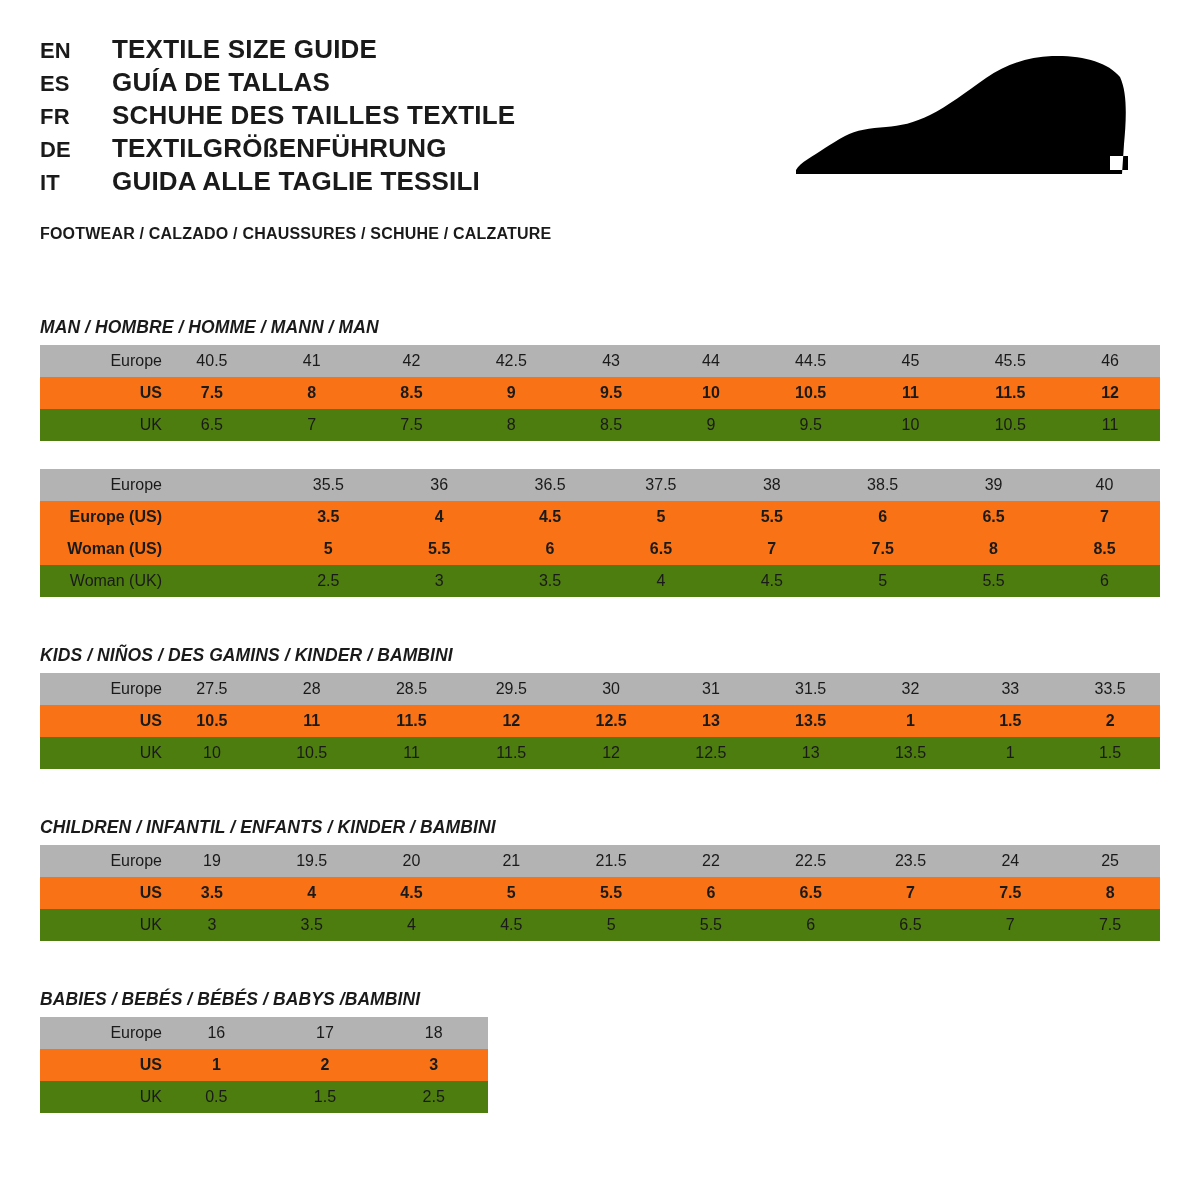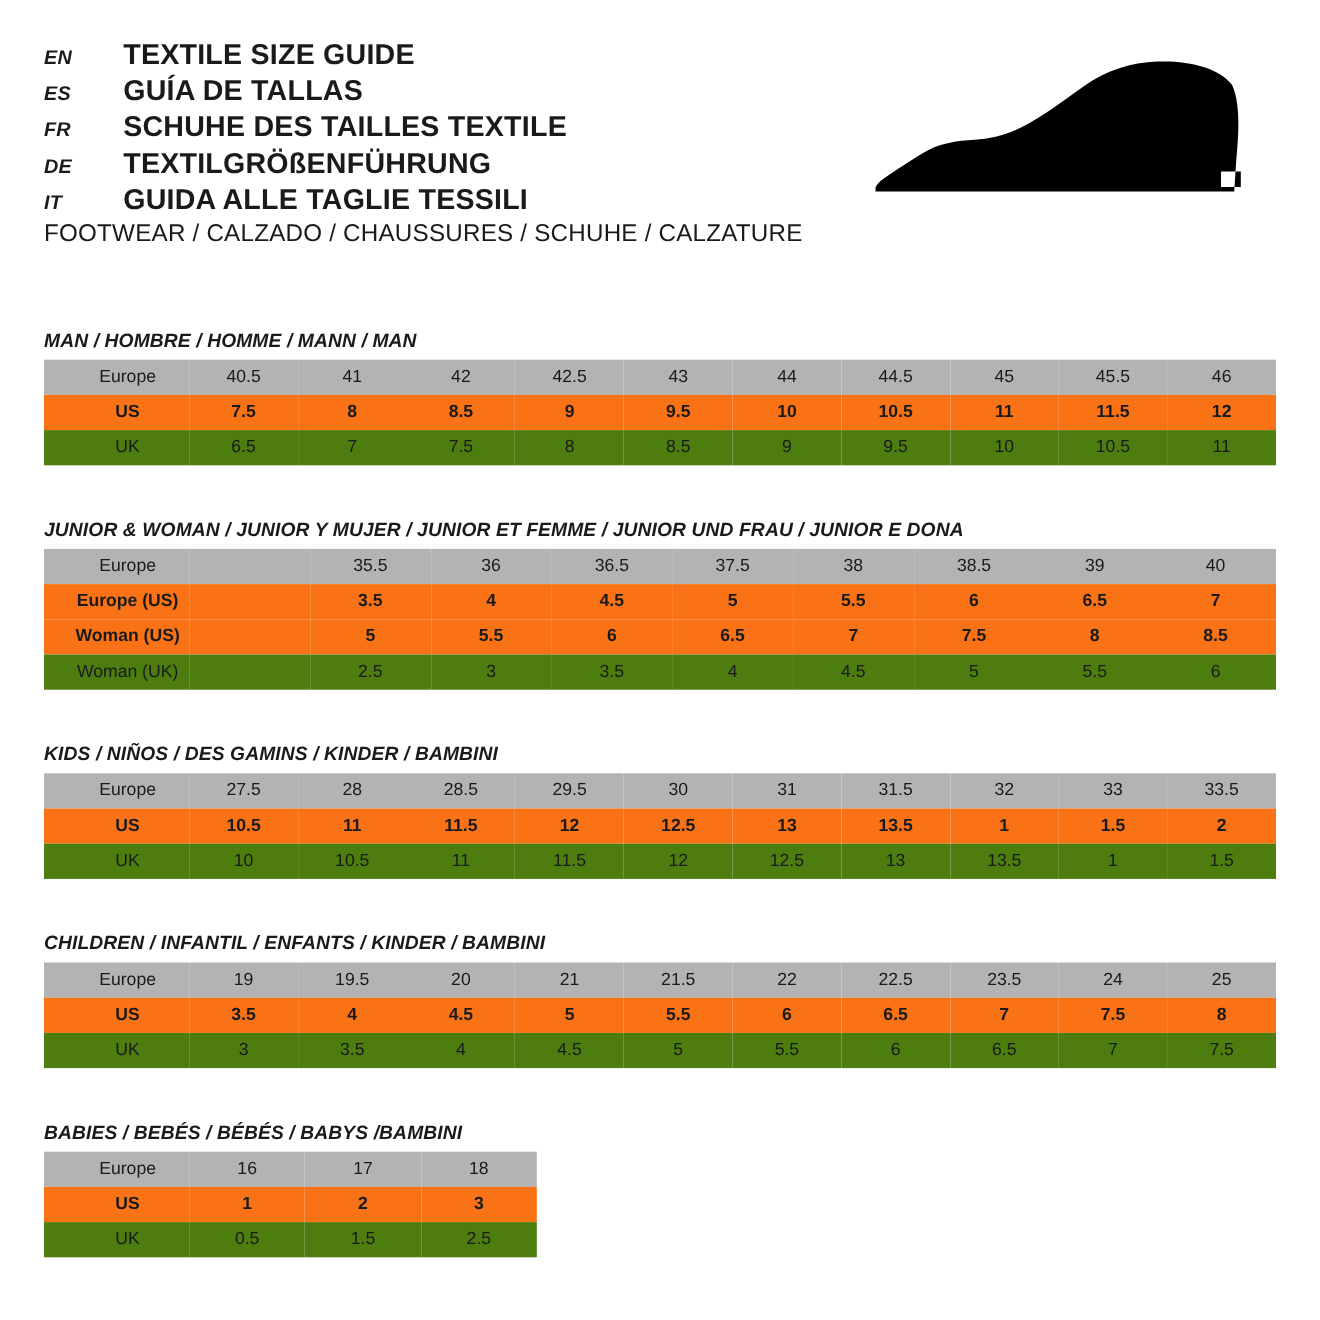--- a/index.html
+++ b/index.html
@@ -32,41 +32,41 @@
   .lang-list {
     display: block;
   }
   .lang-row {
     display: flex;
     align-items: baseline;
     height: 33px;
   }
   .lang-code {
     width: 72px;
-    font-size: 18px;
+    font-size: 22px;
     font-weight: bold;
     letter-spacing: 0.2px;
-    font-style: italic;
   }
   .lang-text {
     font-size: 26px;
     font-weight: bold;
     letter-spacing: 0.2px;
   }
   .shoe-wrap {
     width: 360px;
     padding-top: 18px;
     padding-right: 20px;
     display: flex;
     justify-content: center;
   }
 
   .footwear-title {
-    font-size: 22px;
-    font-weight: normal;
+    margin-top: 26px;
+    font-size: 16px;
+    font-weight: bold;
     letter-spacing: 0.2px;
   }
 
   
   .sections {
     margin-top: 74px;
   }
   .section {
     margin-bottom: 28px;
   }
@@ -86,22 +86,22 @@
   table.size-table.wide { width: 1120px; }
   table.size-table.narrow { width: 448px; }
 
   table.size-table tr { height: 32px; }
   table.size-table td {
     text-align: center;
     vertical-align: middle;
     padding: 0;
   }
   table.size-table td.rowlabel {
-    text-align: center;
-    padding-left: 20px;
+    text-align: right;
+    padding-left: 10px;
     width: 112px;
   }
   tr.header-row td {
     background: #b3b3b3;
     font-weight: normal;
   }
   tr.odd td { background: #f97316; font-weight: bold; }
   tr.even td { background: #4d7c0f; }
 </style>
 </head>
@@ -189,21 +189,20 @@
             <td>9.5</td>
             <td>10</td>
             <td>10.5</td>
             <td>11</td>
           </tr>
         </tbody>
       </table>
     </div>
 
     <div class="section">
-      <div class="section-title">JUNIOR &amp; WOMAN / JUNIOR Y MUJER / JUNIOR ET FEMME / JUNIOR UND FRAU / JUNIOR E DONA</div>
       <table class="size-table wide">
         <tbody>
           <tr class="header-row">
             <td class="rowlabel">Europe</td>
             <td></td>
             <td>35.5</td>
             <td>36</td>
             <td>36.5</td>
             <td>37.5</td>
             <td>38</td>

